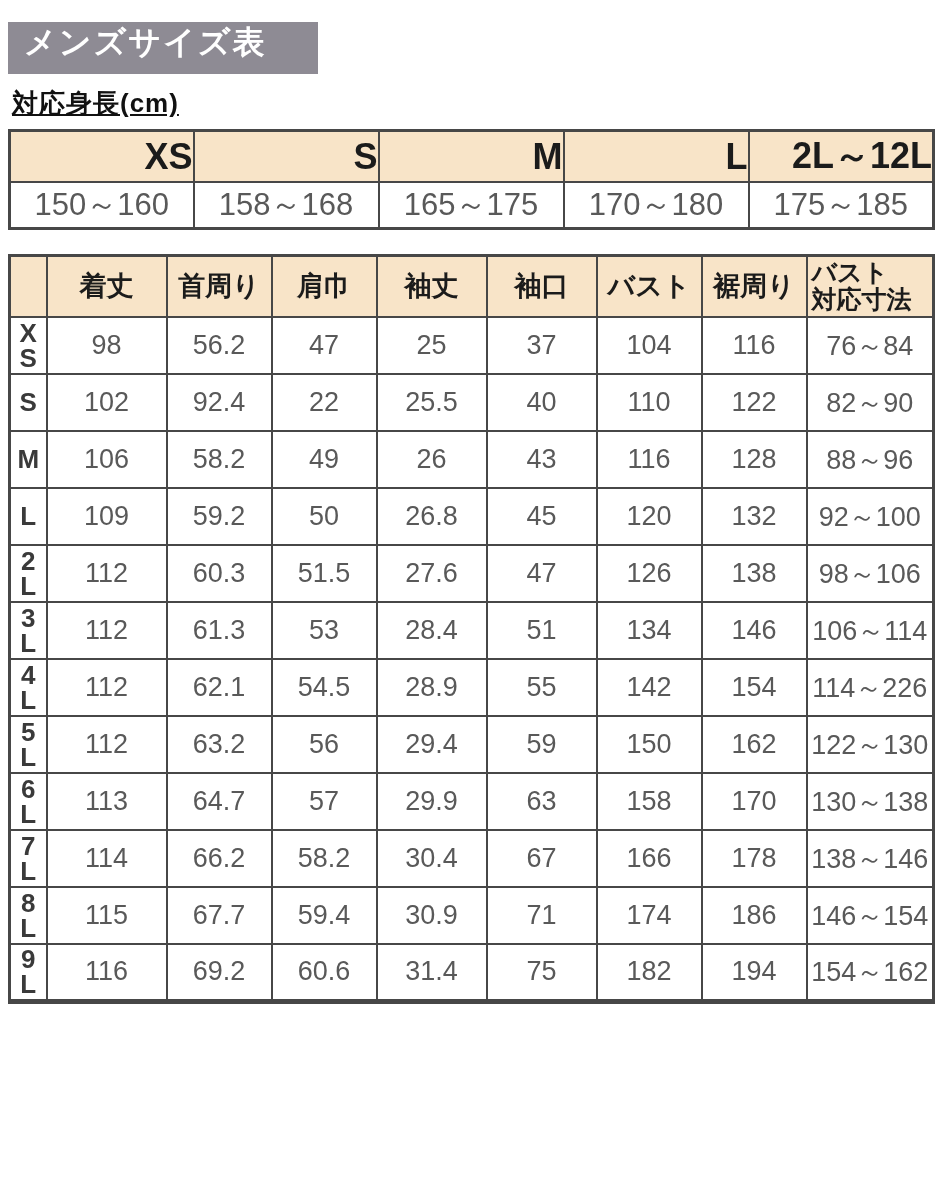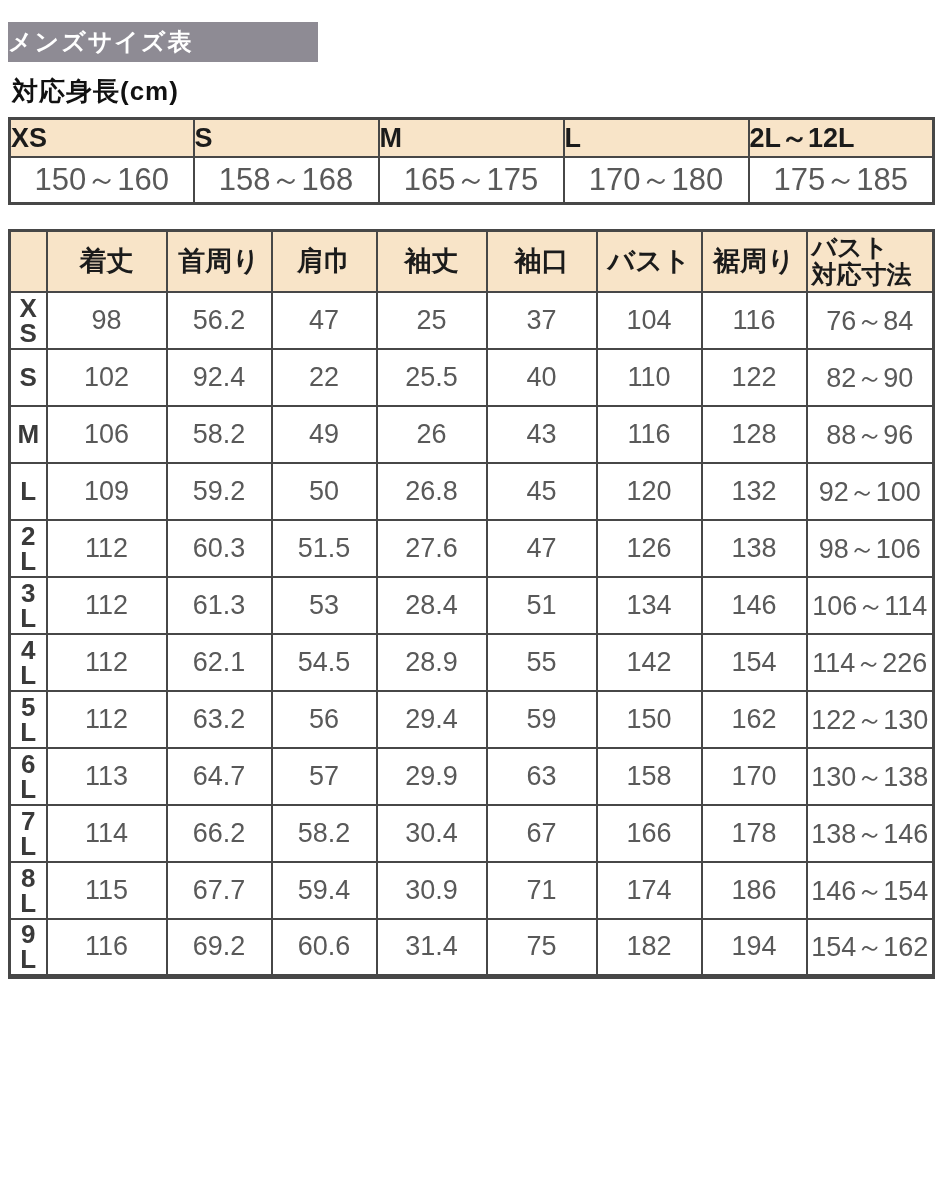--- a/index.html
+++ b/index.html
@@ -11,34 +11,35 @@
   }
   *{box-sizing:border-box;}
   html,body{margin:0;padding:0;}
   body{
     width:940px;height:1200px;background:#ffffff;
     font-family:"Liberation Sans","DejaVu Sans",sans-serif;
     color:#1b1b1b;overflow:hidden;
   }
   .wrap{padding:22px 8px 0 8px;}
   .title-bar{
-    width:310px;height:40px;line-height:40px;
+    width:310px;height:52px;line-height:40px;
     background:var(--title-bg);color:#ffffff;
-    font-size:24px;font-weight:bold;letter-spacing:2px;
+    font-size:32px;font-weight:bold;letter-spacing:2px;
+    padding-left:16px;
   }
   .subtitle{
     font-size:26px;font-weight:bold;color:#111111;
-    margin:12px 0 8px 4px;letter-spacing:1px;
+    margin:12px 0 8px 4px;letter-spacing:1px;text-decoration:underline;
   }
   table{border-collapse:collapse;table-layout:fixed;width:924px;}
   table, th, td{border:2px solid var(--border);}
   table{border-width:3px;}
   .height-table th{
-    background:var(--header-bg);font-size:27px;font-weight:bold;
-    color:var(--header-text);height:38px;text-align:left;padding:0;
+    background:var(--header-bg);font-size:36px;font-weight:bold;
+    color:var(--header-text);height:38px;text-align:right;padding:0;
   }
   .height-table td{
     font-size:31px;color:var(--value-text);height:46px;
     text-align:center;padding:0;background:#ffffff;
   }
   .size-table{margin-top:24px;border-bottom-width:5px;}
   .size-table th.col{
     background:var(--header-bg);font-size:27px;font-weight:bold;
     color:var(--header-text);height:62px;text-align:center;
     white-space:pre-line;line-height:1.08;padding:0;

